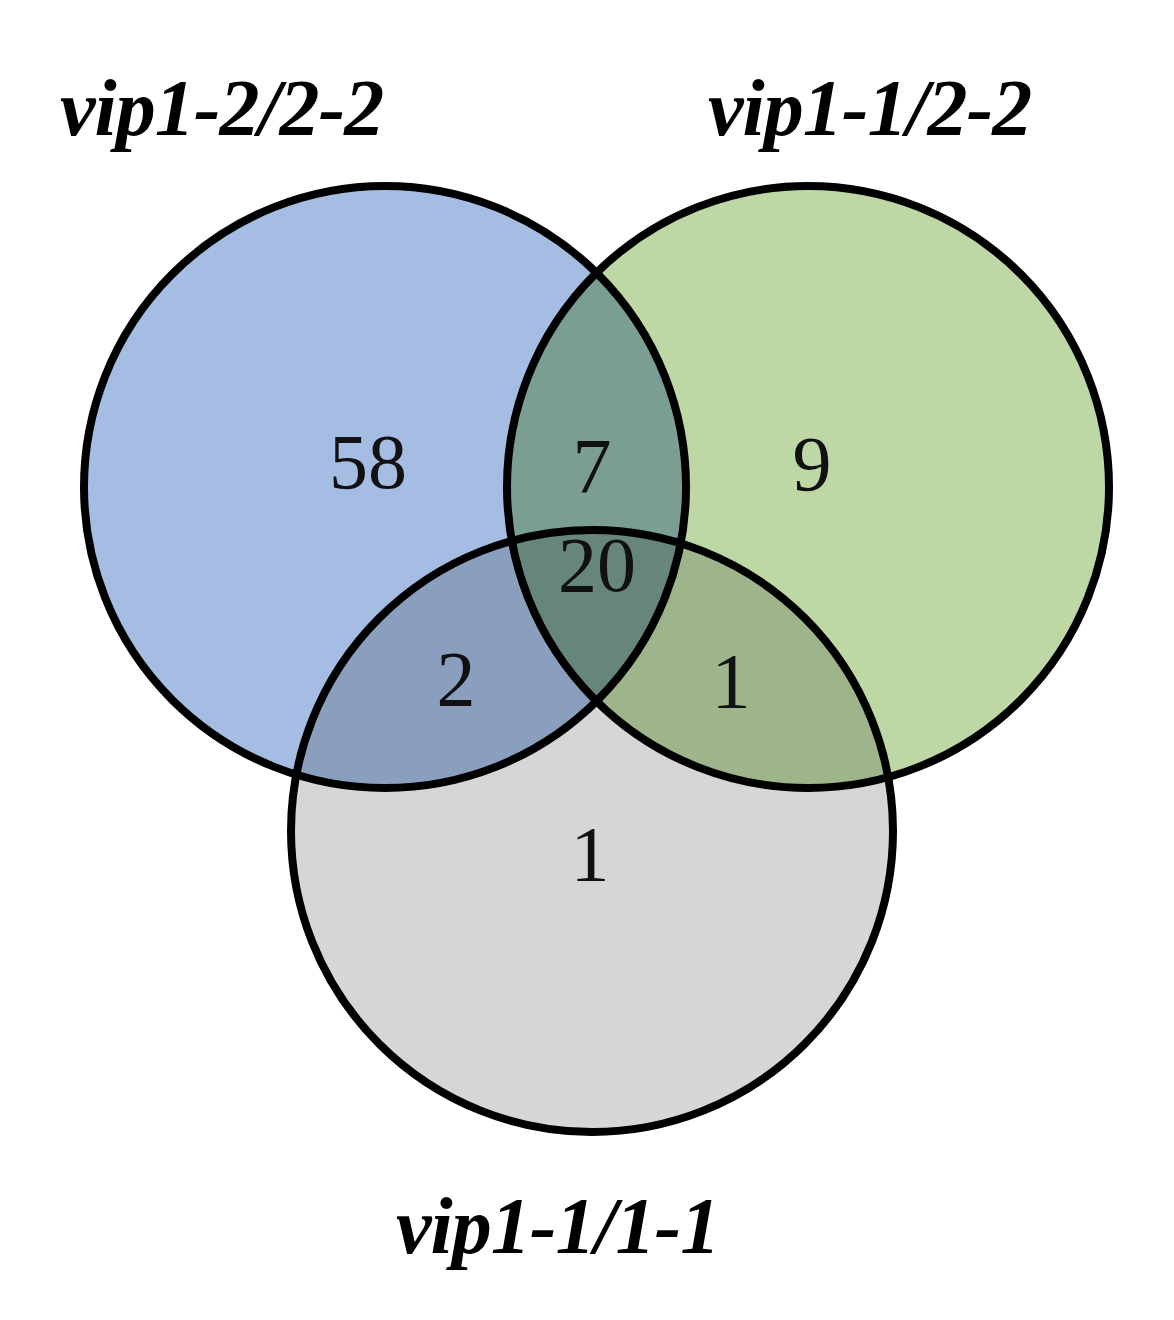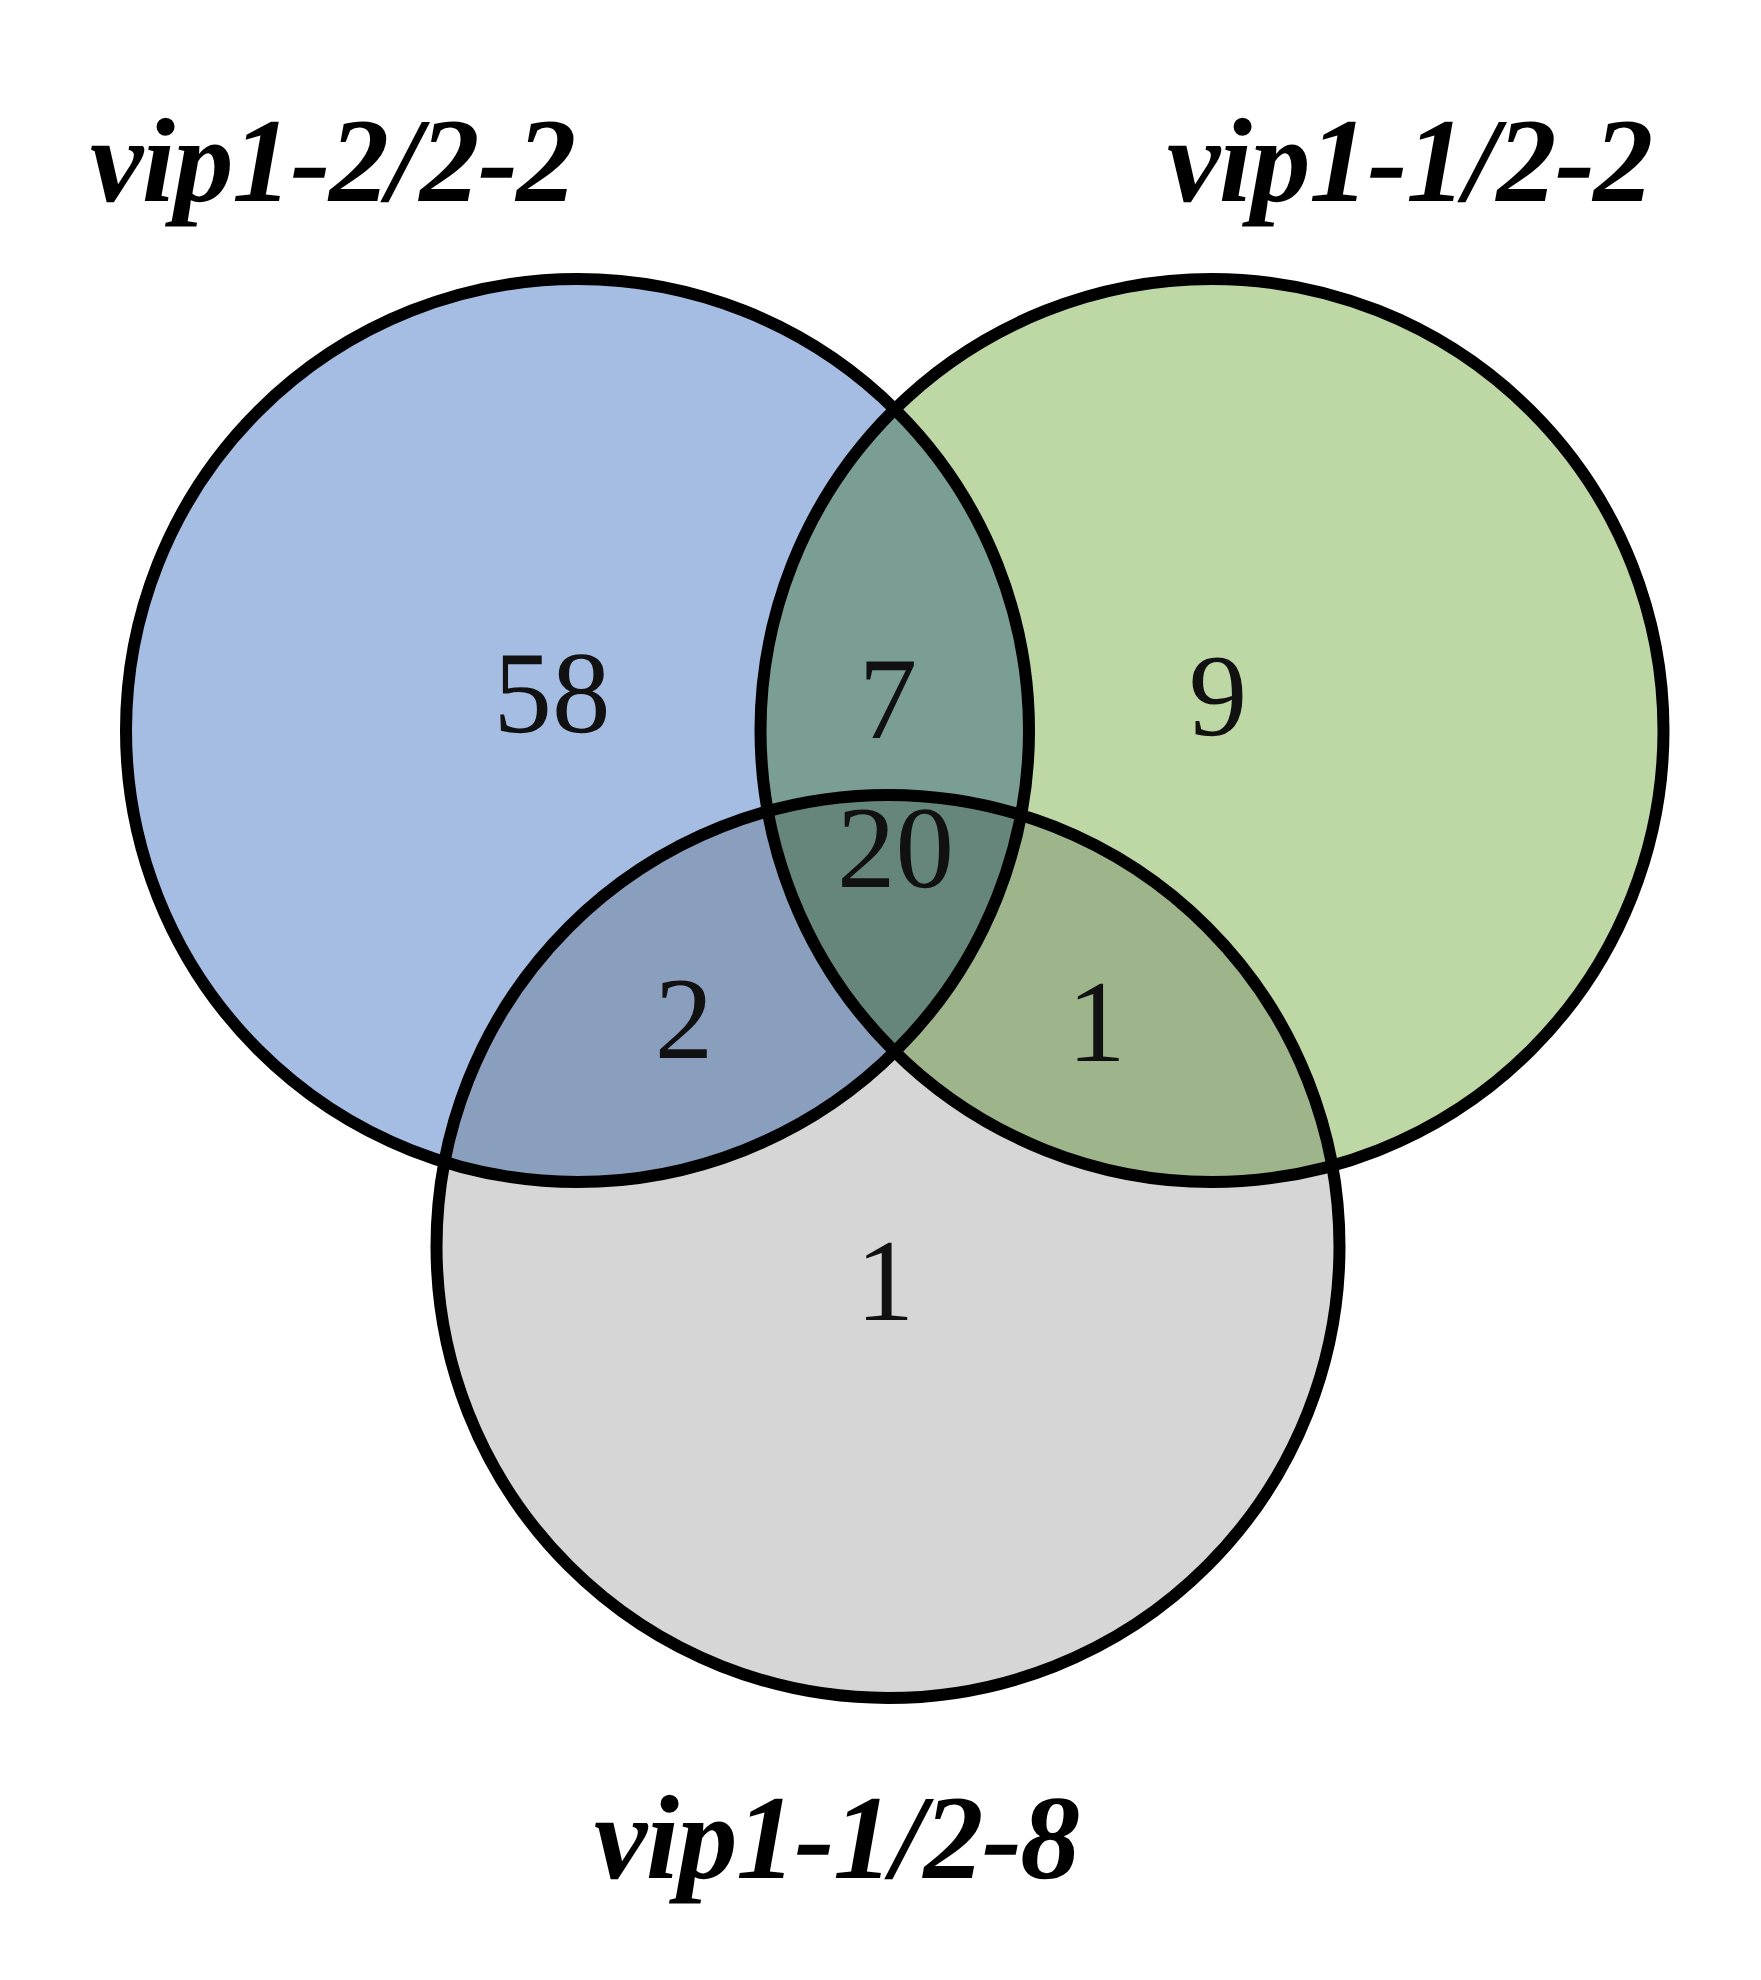--- a/index.html
+++ b/index.html
@@ -30,21 +30,21 @@
     font-weight: bold;
     font-style: italic;
     font-size: 80px;
     color: #000000;
     white-space: nowrap;
     letter-spacing: -1px;
     line-height: 1;
   }
 
   #label-top-left  { left: 60px;  top: 68px; }
-  #label-top-right { left: 778px; top: 68px; }
+  #label-top-right { left: 708px; top: 68px; }
   #label-bottom    { left: 396px; top: 1186px; }
 
   .region-count {
     position: absolute;
     font-family: "Liberation Serif", "DejaVu Serif", serif;
     font-weight: normal;
     font-style: normal;
     font-size: 78px;
     color: #111111;
     white-space: nowrap;
@@ -87,21 +87,21 @@
       <circle cx="385" cy="487" r="301" stroke="#000000"></circle>
       <circle cx="808" cy="487" r="301" stroke="#000000"></circle>
       <circle cx="592" cy="831" r="301" stroke="#000000"></circle>
     </g>
   </svg>
 
   <div class="set-label" id="label-top-left">vip1-2/2-2</div>
 
   <div class="set-label" id="label-top-right">vip1-1/2-2</div>
 
-  <div class="set-label" id="label-bottom">vip1-1/2-8</div>
+  <div class="set-label" id="label-bottom">vip1-1/1-1</div>
 
   <div class="region-count" id="count-blue-only" style="color: rgb(17, 17, 17);">58</div>
 
   <div class="region-count" id="count-blue-green" style="color: rgb(17, 17, 17);">7</div>
 
   <div class="region-count" id="count-green-only" style="color: rgb(17, 17, 17);">9</div>
 
   <div class="region-count" id="count-all-three" style="color: rgb(17, 17, 17);">20</div>
 
   <div class="region-count" id="count-blue-gray" style="color: rgb(17, 17, 17);">2</div>

